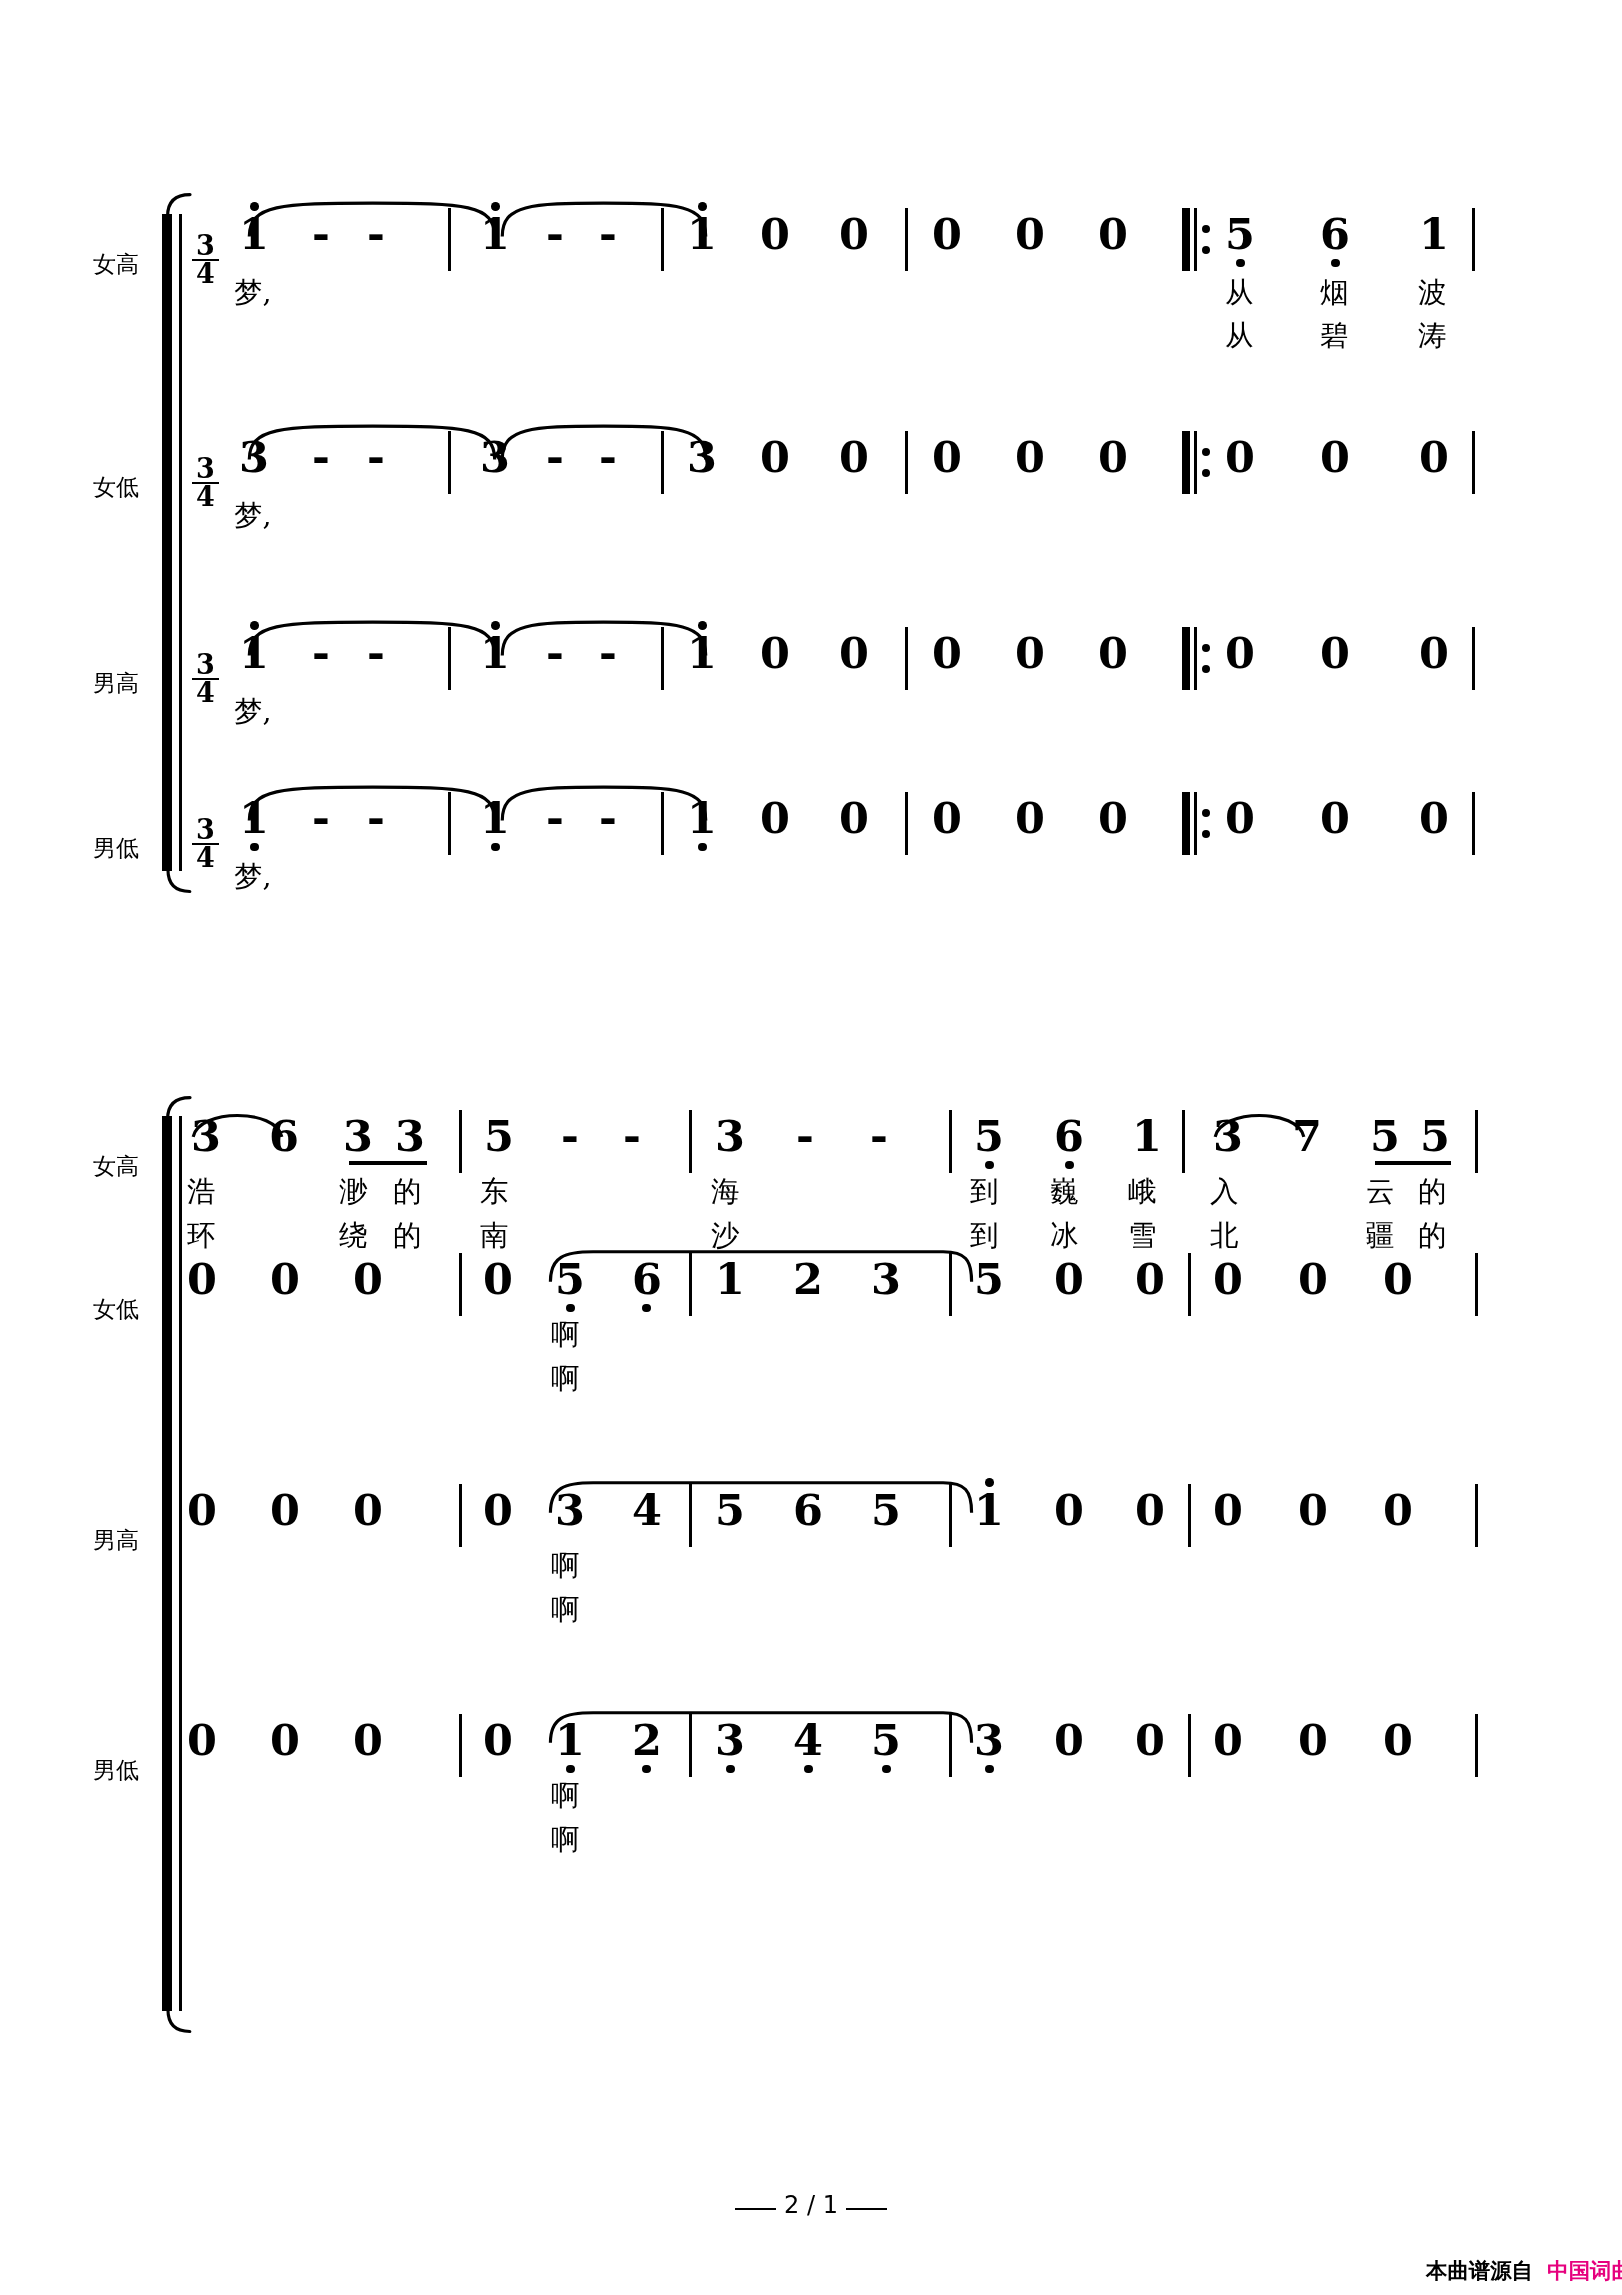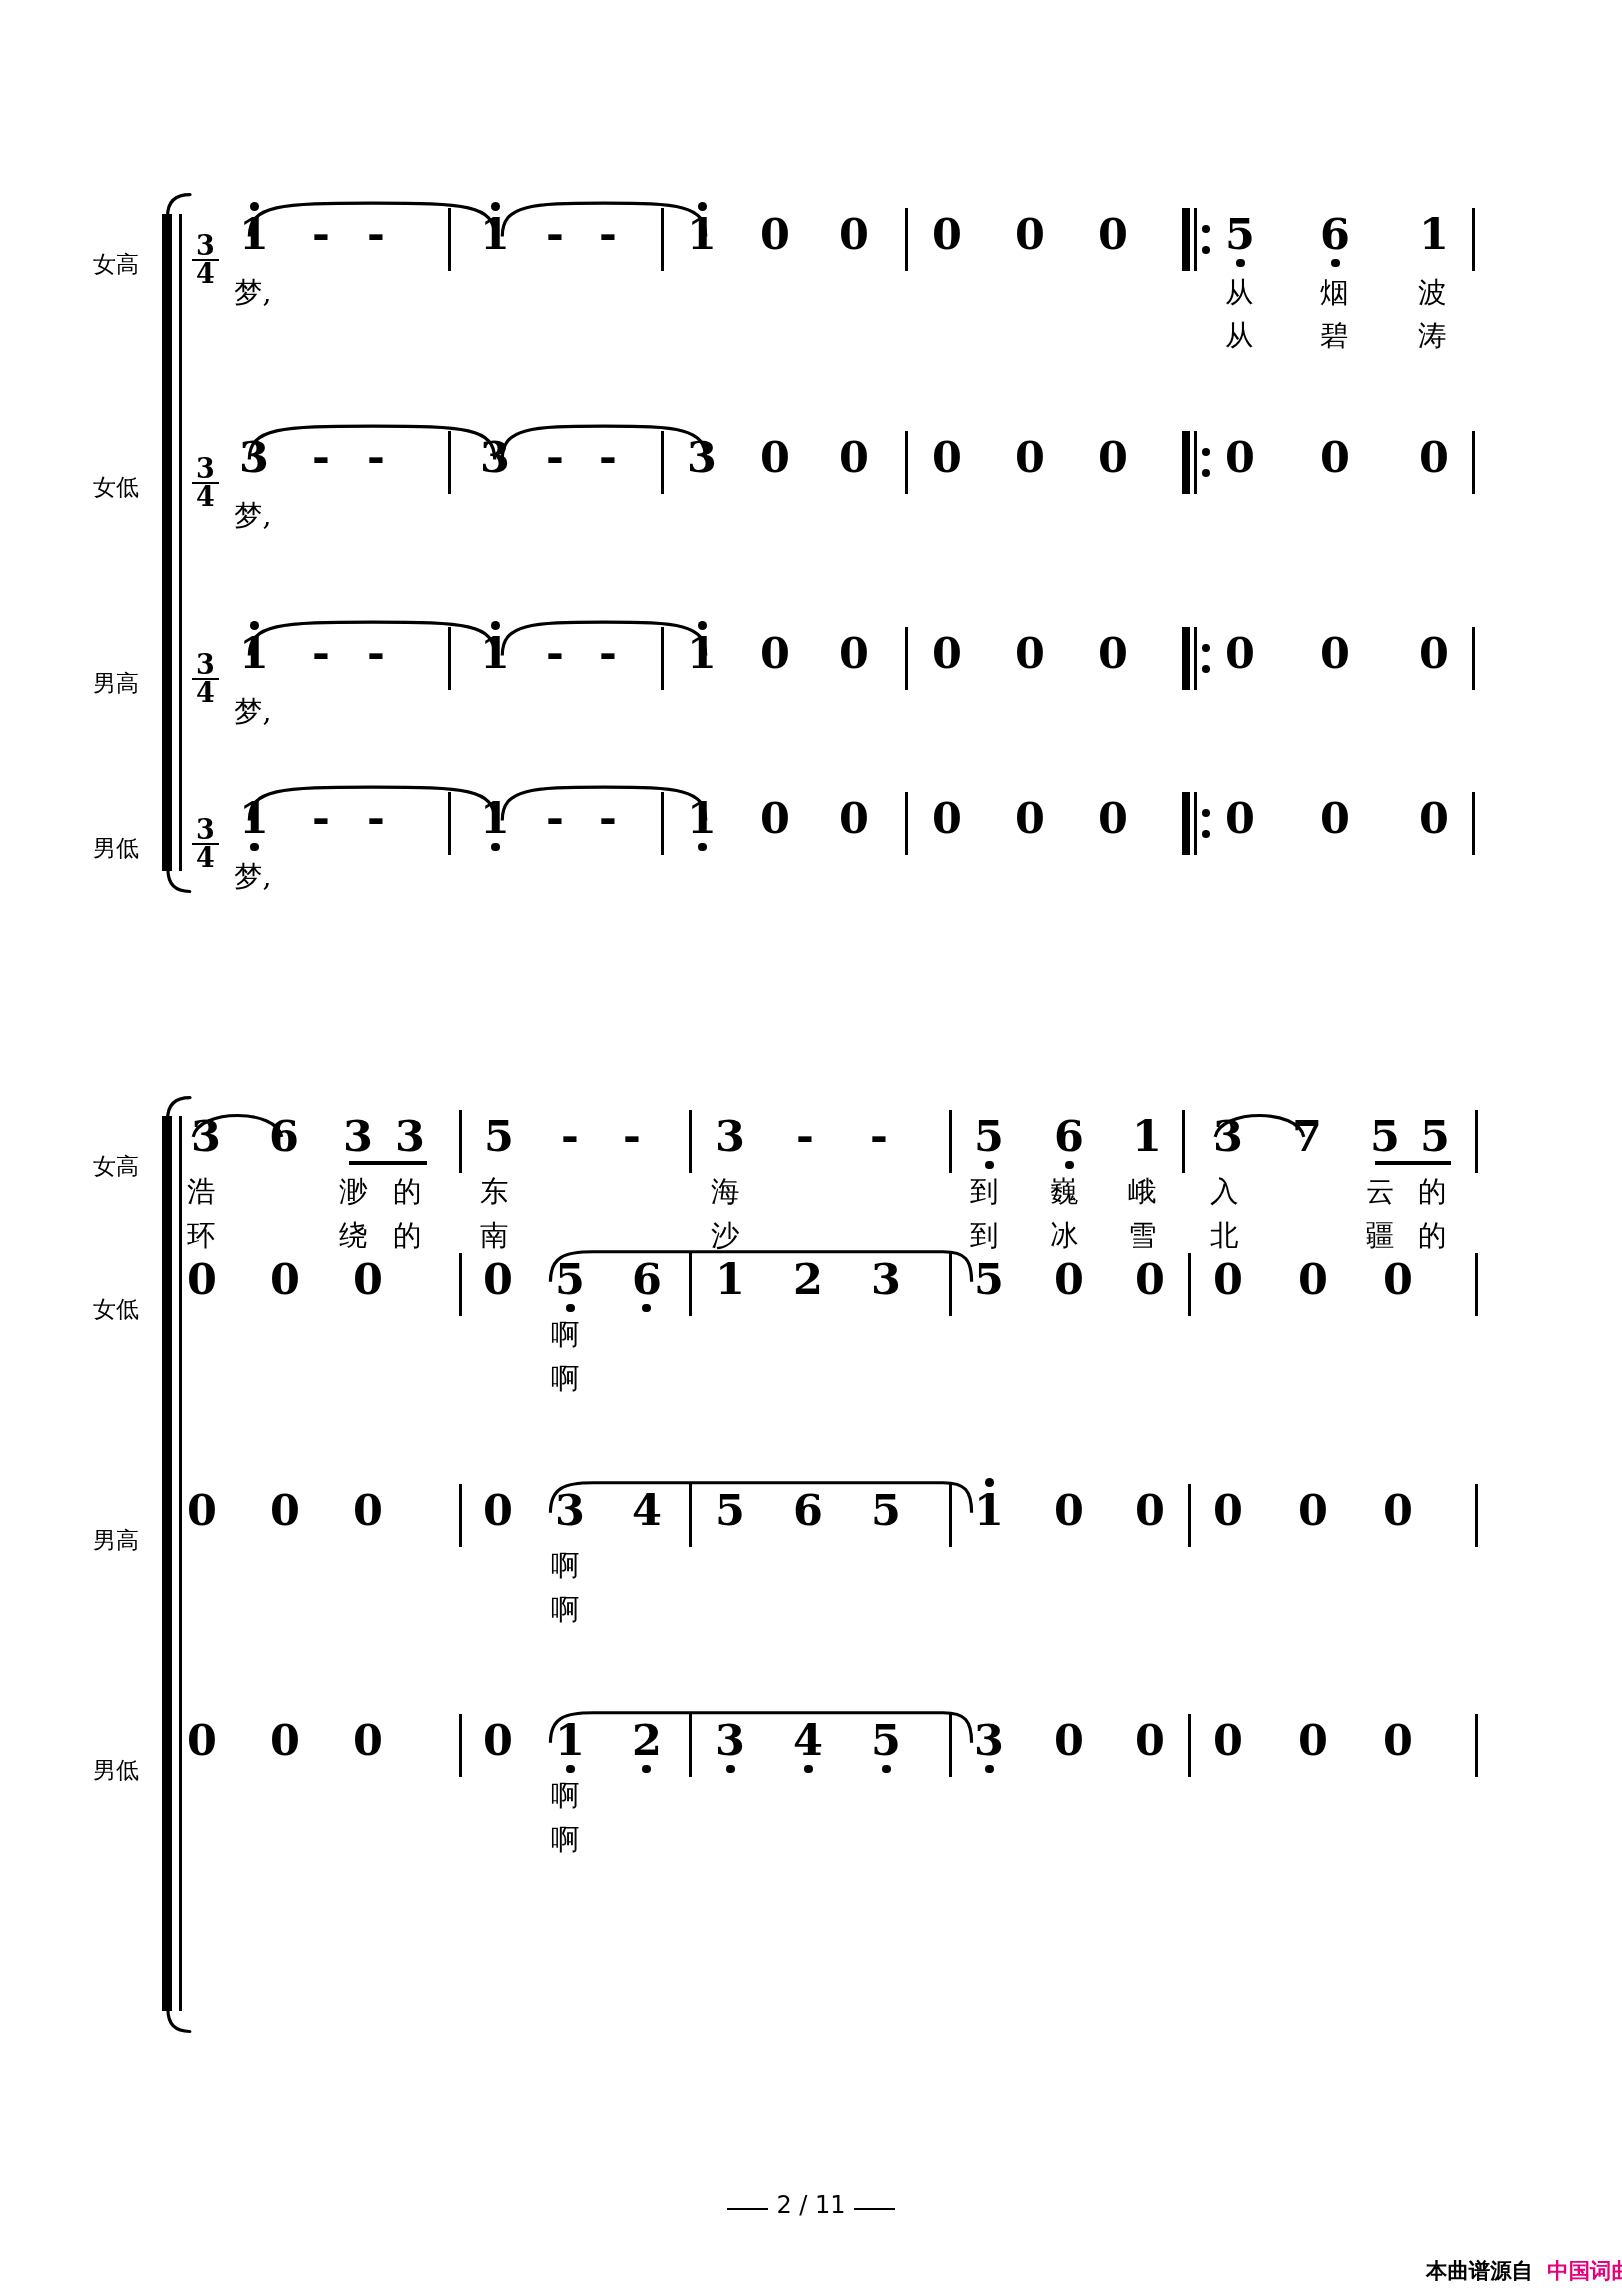--- a/index.html
+++ b/index.html
@@ -522,21 +522,21 @@
       <span class="note" style="left:1297px;top:-25px;">0</span>
       <span class="note" style="left:1382px;top:-25px;">0</span>
       <div class="barline" style="left:1475px;top:-30px;height:63px;"></div>
 
       <span class="lyric serif" style="left:551px;top:38px;">啊</span>
       <span class="lyric serif" style="left:551px;top:82px;">啊</span>
     </div>
   </div>
 
   <div class="footer" style="top:2191px;">
-    <span class="rule"></span><span>2 / 11</span><span class="rule"></span>
+    <span class="rule"></span><span>2 / 1</span><span class="rule"></span>
   </div>
 
   <div class="watermark" style="left:1426px;top:2256px;">
     <span class="src">本曲谱源自</span><span class="site" style="color: rgb(230, 0, 126);">中国词曲网</span>
   </div>
 
 </div>
 
 
 </body></html>

